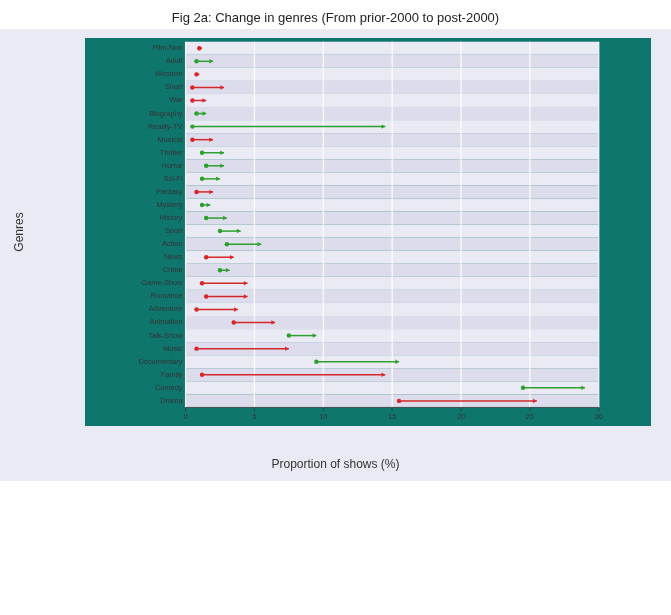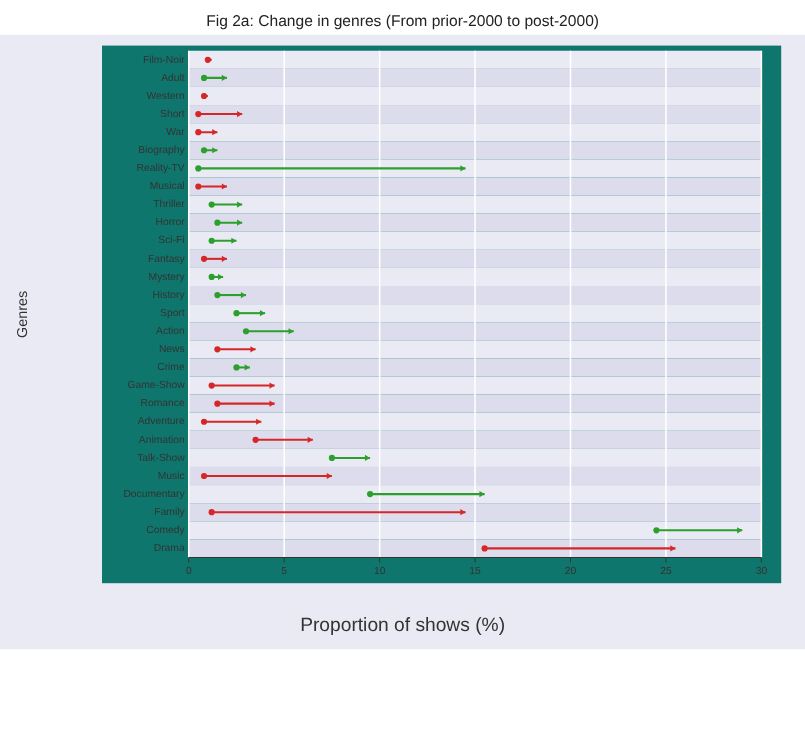--- a/index.html
+++ b/index.html
@@ -5,21 +5,21 @@
     * { box-sizing: border-box; margin: 0; padding: 0; }
     body {
       background: #fff;
       font-family: Arial, sans-serif;
       width: 671px;
       height: 615px;
       overflow: hidden;
     }
     .chart-container {
       width: 671px;
-      height: 541px;
+      height: 481px;
       position: relative;
       background: #eaeaf4;
     }
     .chart-title {
       text-align: center;
       font-size: 13px;
       padding-top: 10px;
       padding-bottom: 4px;
       color: #222;
       background: #fff;
@@ -31,21 +31,21 @@
       right: 20px;
       bottom: 55px;
       background: #0f766e;
     }
     .x-axis-title {
       position: absolute;
       bottom: 10px;
       left: 0;
       right: 0;
       text-align: center;
-      font-size: 16px;
+      font-size: 12px;
       color: #333;
     }
     .y-axis-title {
       position: absolute;
       top: 38px;
       left: 12px;
       bottom: 55px;
       width: 14px;
       display: flex;
       align-items: center;

